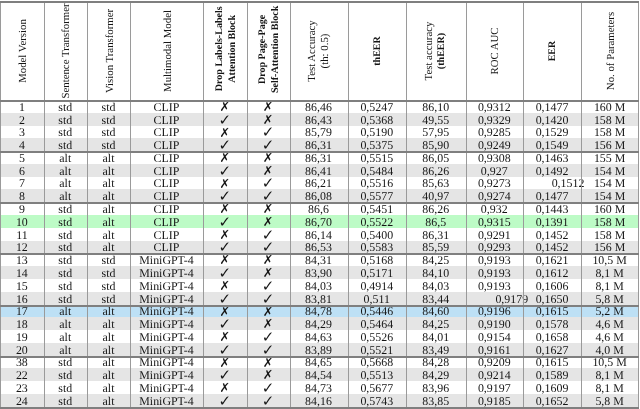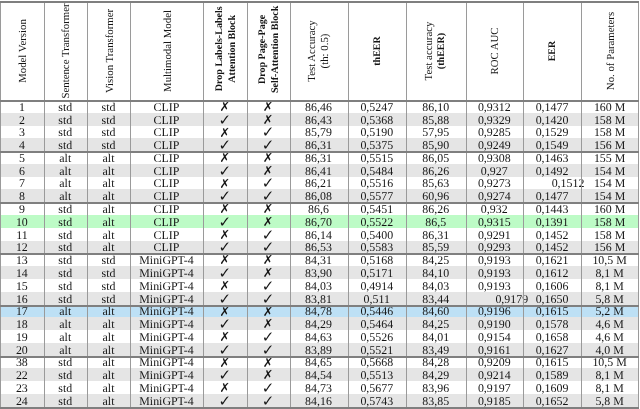--- a/index.html
+++ b/index.html
@@ -117,21 +117,21 @@
       <div class="cell" style="left:86px;width:43px">std</div>
       <div class="cell" style="left:129px;width:73px">CLIP</div>
       <div class="cell" style="left:202px;width:43.5px">
         <span class="mark ck">✓</span>
       </div>
       <div class="cell" style="left:245.5px;width:43px">
         <span class="mark">✗</span>
       </div>
       <div class="cell" style="left:288.5px;width:58px">86,43</div>
       <div class="cell" style="left:346.5px;width:58.5px">0,5368</div>
-      <div class="cell" style="left:405px;width:59.5px">85,88</div>
+      <div class="cell" style="left:405px;width:59.5px">49,55</div>
       <div class="cell" style="left:464.5px;width:57.5px">0,9329</div>
       <div class="cell" style="left:522px;width:58px">0,1420</div>
       <div class="cell" style="left:580px;width:57.2px">158 M</div>
     </div>
 <div class="row" style="top:125.57px">
       <div class="cell" style="left:-0.8px;width:43.3px">3</div>
       <div class="cell" style="left:42.5px;width:43.5px">std</div>
       <div class="cell" style="left:86px;width:43px">std</div>
       <div class="cell" style="left:129px;width:73px">CLIP</div>
       <div class="cell" style="left:202px;width:43.5px">
@@ -225,21 +225,21 @@
       <div class="cell" style="left:86px;width:43px">alt</div>
       <div class="cell" style="left:129px;width:73px">CLIP</div>
       <div class="cell" style="left:202px;width:43.5px">
         <span class="mark ck">✓</span>
       </div>
       <div class="cell" style="left:245.5px;width:43px">
         <span class="mark ck">✓</span>
       </div>
       <div class="cell" style="left:288.5px;width:58px">86,08</div>
       <div class="cell" style="left:346.5px;width:58.5px">0,5577</div>
-      <div class="cell" style="left:405px;width:59.5px">60,96</div>
+      <div class="cell" style="left:405px;width:59.5px">40,97</div>
       <div class="cell" style="left:464.5px;width:57.5px">0,9274</div>
       <div class="cell" style="left:522px;width:58px">0,1477</div>
       <div class="cell" style="left:580px;width:57.2px">154 M</div>
     </div>
 <div class="row" style="top:202.28px">
       <div class="cell" style="left:-0.8px;width:43.3px">9</div>
       <div class="cell" style="left:42.5px;width:43.5px">std</div>
       <div class="cell" style="left:86px;width:43px">alt</div>
       <div class="cell" style="left:129px;width:73px">CLIP</div>
       <div class="cell" style="left:202px;width:43.5px">

